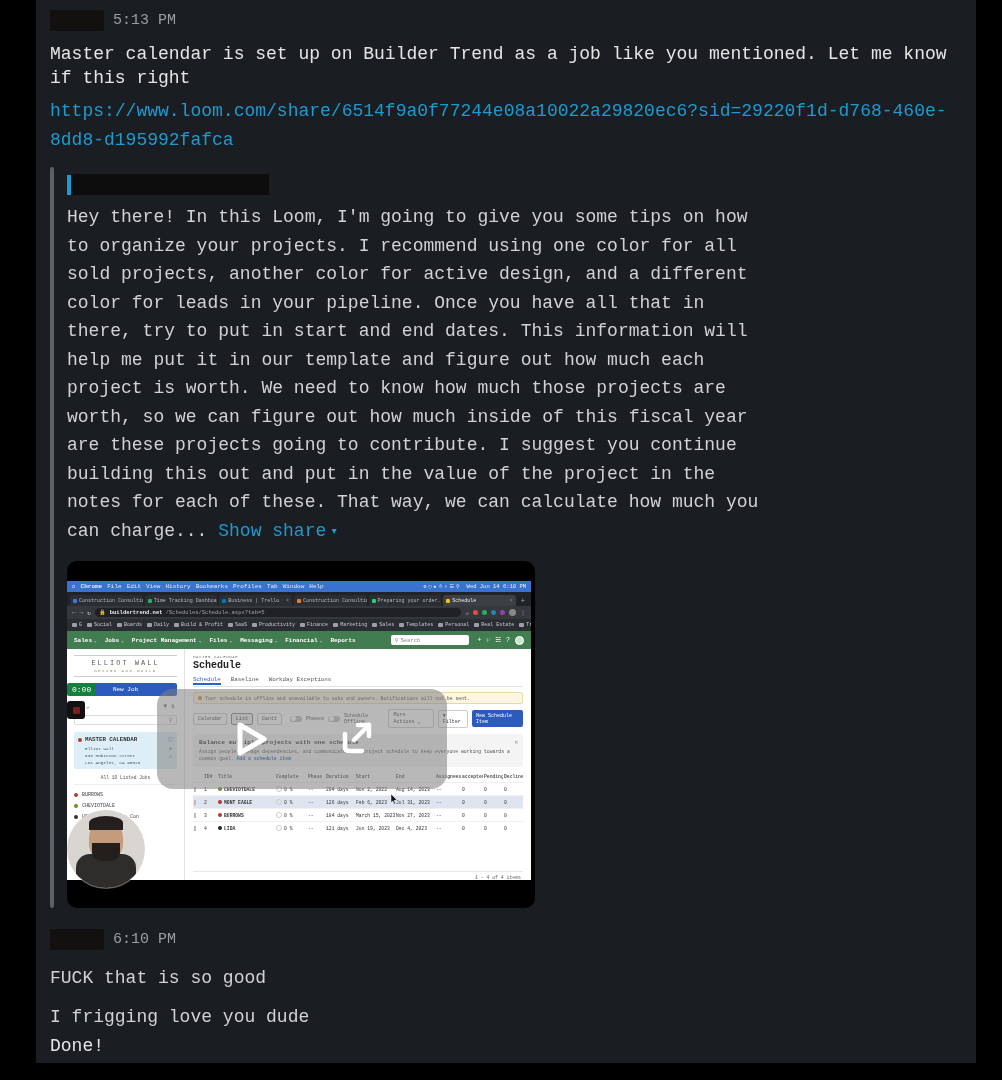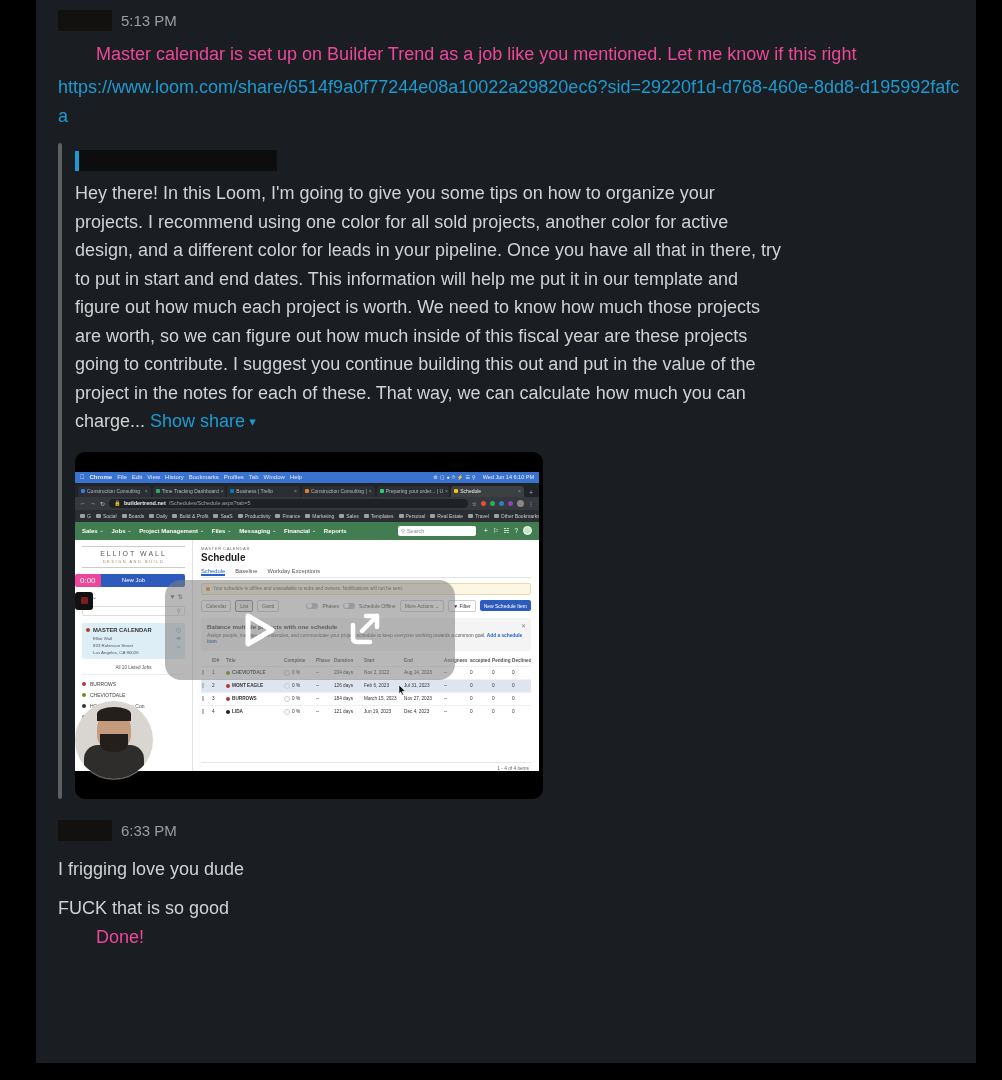--- a/index.html
+++ b/index.html
@@ -2,26 +2,26 @@
 <html><head>
 <meta charset="utf-8">
 <style>
   * { margin:0; padding:0; box-sizing:border-box; }
   html,body { background:#000; width:1002px; height:1080px; overflow:hidden;
     font-family:"Liberation Sans", sans-serif; }
   .canvas { position:relative; width:1002px; height:1080px; background:#000; }
 
   
   .panel { position:absolute; left:36px; top:0; width:940px; height:1063px;
-    background:#1a1d21; padding:8px 10px 0 22px; color:#d1d2d3; }
+    background:#1a1d21; padding:8px 10px 0 14px; color:#d1d2d3;font-family:Liberation Mono, monospace; }
   .meta-row { display:flex; align-items:center; gap:9px; margin-top:2px; }
   .redact { width:54px; height:21px; background:#121110; border-radius:2px; }
   .ts { font-size:15px; color:#9b9ea3; }
   .uname { font-size:18px; font-weight:bold; color:#ececec; }
-  .msg { font-size:18px; line-height:24px; color:#ec4899; margin-top:11px;margin-left:38px; }
+  .msg { font-size:18px; line-height:24px; color:#e5e5e5; margin-top:11px; }
   a.slack-link { color:#1d9bd1; text-decoration:none; }
   .link-msg { font-size:18px; line-height:29px; margin-top:7px; width:905px;
     word-break:break-all; }
 
   .unfurl { display:flex; margin-top:12px; }
   .unfurl-bar { width:4px; border-radius:4px; background:#5e6162; flex:0 0 4px;
     margin-right:13px; }
   .unfurl-body { width:730px; }
   .unfurl-site { font-size:18px; font-weight:bold; color:#ececec; margin-top:2px; }
   .unfurl-redline { display:flex; align-items:center; margin-top:7px; }
@@ -158,21 +158,21 @@
   .tcell { padding:0 1px; white-space:nowrap; overflow:hidden; }
   .cb { width:5px; height:5px; border:1px solid #bbb; border-radius:1px; }
   .titlecell { display:flex; align-items:center; gap:2px; }
   .donut { display:flex; align-items:center; gap:2px; }
   .donut .ring { width:6px; height:6px; border:1.3px solid #ccc;
     border-radius:50%; }
   .tfoot { margin-top:auto; border-top:1px solid #e7e7e7; text-align:right;
     font-size:4.8px; color:#666; padding:3px 2px 0 0; }
 
   
-  .rec-badge { position:absolute; left:0; top:122px; background:#ec4899;
+  .rec-badge { position:absolute; left:0; top:122px; background:#15803d;
     color:#fff; font-size:8px; padding:2px 5px; border-radius:2px; z-index:6; }
   .rec-stop { position:absolute; left:0; top:140px; width:18px; height:18px;
     background:#111; border-radius:3px; z-index:6; display:flex;
     align-items:center; justify-content:center; }
   .rec-stop .sq { width:7px; height:7px; background:#7a1f1f; border-radius:1px; }
   .play-overlay { position:absolute; left:90px; top:128px; width:290px;
     height:100px; background:rgba(125,125,125,.55); border-radius:16px;
     display:flex; align-items:center; justify-content:center; gap:58px;
     z-index:5; }
   .webcam { position:absolute; left:0px; top:249px; width:78px; height:78px;
@@ -576,23 +576,23 @@
 
           <svg class="cursor-arrow" width="8" height="10" viewBox="0 0 8 10">
             <path d="M1 0 L7 6 L4 6.5 L5.5 9.5 L4 10 L2.8 7 L1 8.5 Z" fill="#111" stroke="#fff" stroke-width="0.5"></path>
           </svg>
         </div>
       </div>
     </div>
 
     <div class="meta-row" style="margin-top:21px;">
       <div class="redact"></div>
-      <span class="ts">6:33 PM</span>
+      <span class="ts">6:10 PM</span>
     </div>
     <div class="bottom-msgs" id="m3lines">
+        <div class="msgline">FUCK that is so good</div>
         <div class="msgline">I frigging love you dude</div>
-        <div class="msgline">FUCK that is so good</div>
       </div>
 
     <div class="msg" style="margin-top:6px;">Done!</div>
 
   </div>
 </div>
 
 </body></html>

